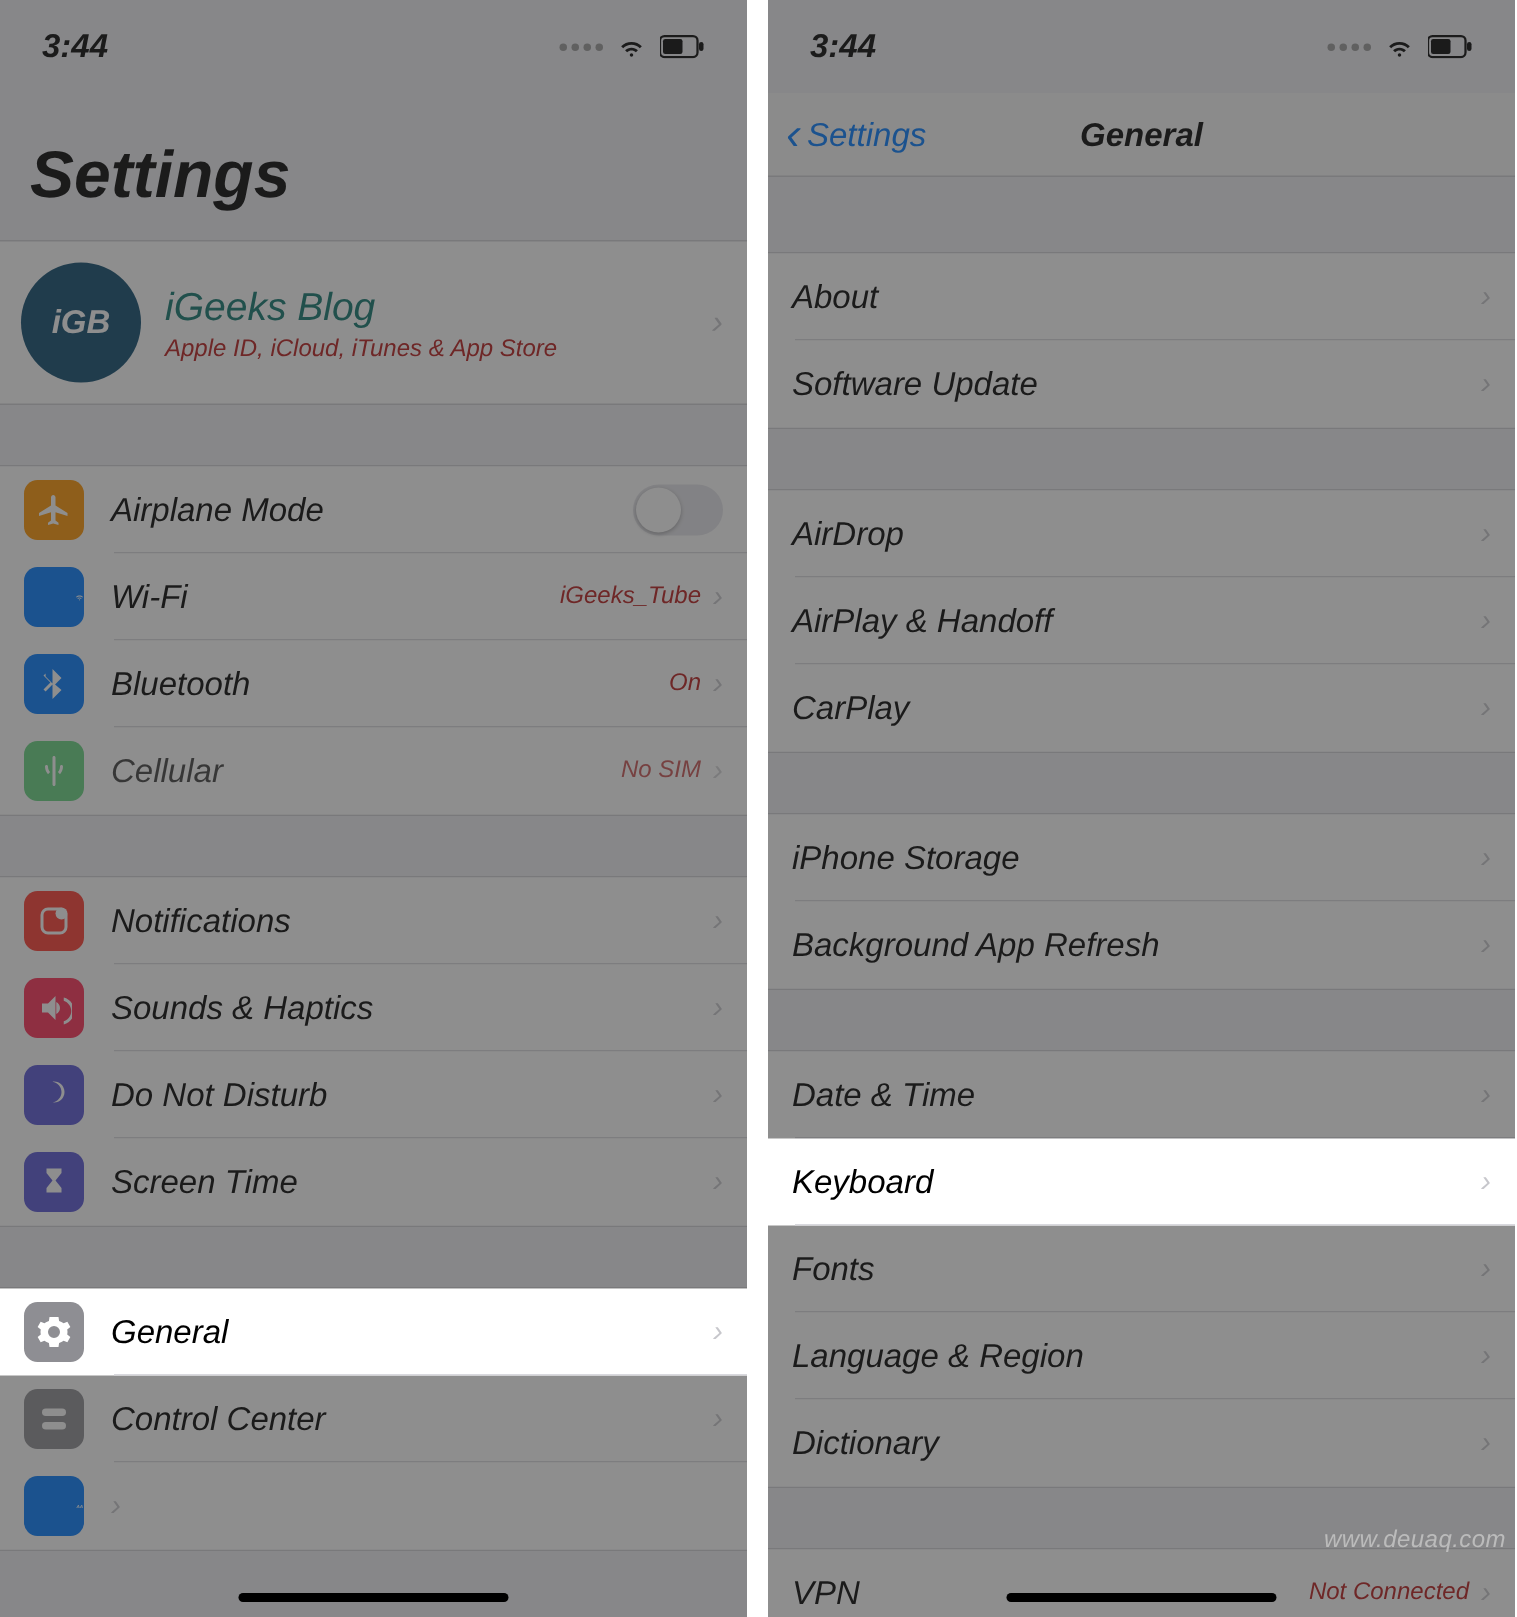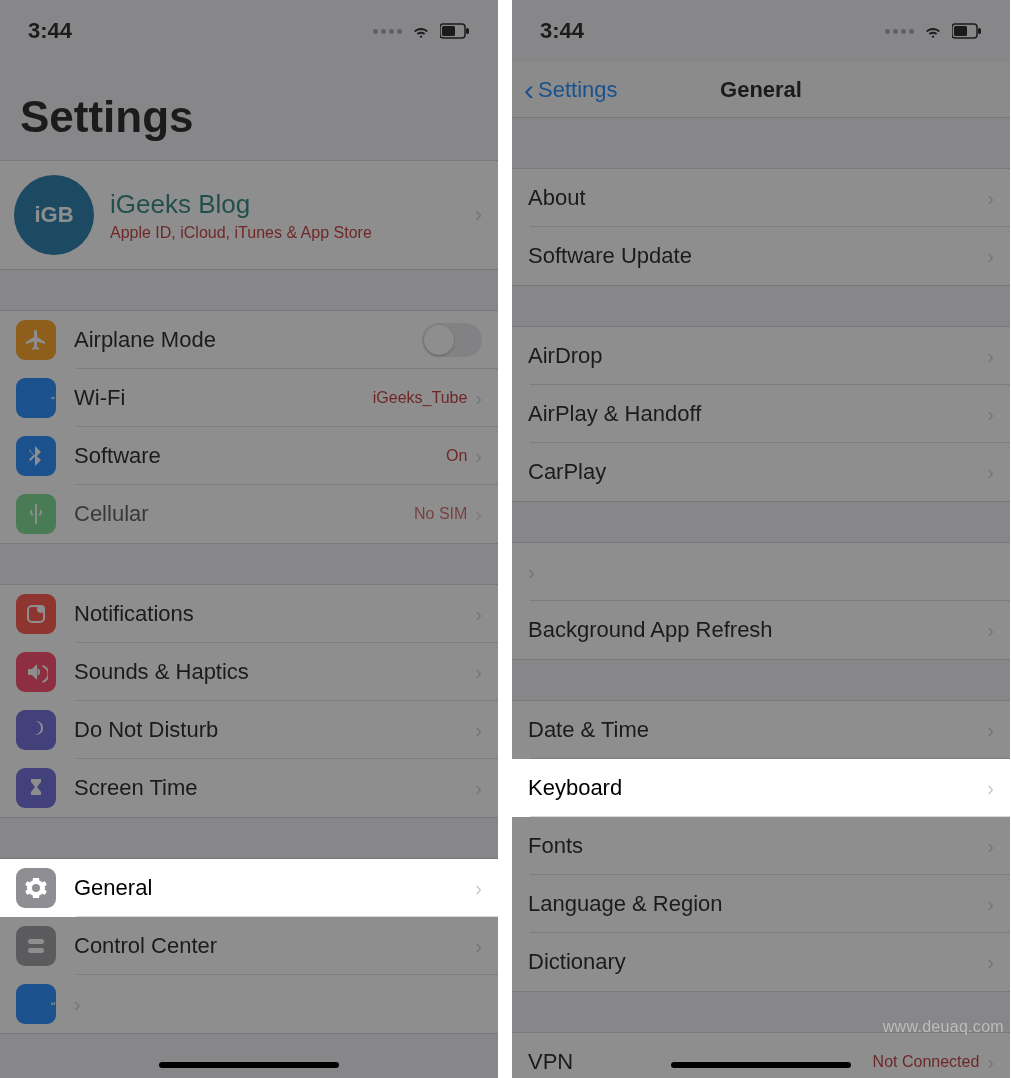--- a/index.html
+++ b/index.html
@@ -11,20 +11,21 @@
     display: flex;
     flex-direction: row;
     overflow: hidden;
   }
   .pane {
     width: 498px;
     height: 1078px;
     background: #efeff4;
     position: relative;
     overflow: hidden;
+    font-style: italic;
   }
   .pane + .pane { margin-left: 14px; }
 
   
   .dimmer {
     position: absolute; inset:0;
     background: rgba(50,50,50,0.55);
     z-index: 20;
     pointer-events: none;
   }
@@ -45,21 +46,21 @@
   
   .large-title {
     font-size: 44px; font-weight:700; color:#000;
     padding: 30px 20px 18px;
   }
 
   
   .group { background:#fff; border-top:1px solid #d1d1d6; border-bottom:1px solid #d1d1d6; }
   .profile { display:flex; align-items:center; padding:14px 14px; position:relative; }
   .avatar {
-    width:80px; height:80px; border-radius:50%; background:#0369a1; color:#fff;
+    width:80px; height:80px; border-radius:50%; background:#0c4a6e; color:#fff;
     display:flex; align-items:center; justify-content:center;
     font-size:22px; font-weight:700; margin-right:16px;
   }
   .profile-name { font-size:26px; font-weight:400; color:#0f766e; }
   .profile-sub { font-size:16px; color:#b91c1c; margin-top:4px;}
   .chev {
     position:absolute; right:16px; top:50%; transform:translateY(-50%);
     color:#c7c7cc; font-size:22px;
   }
 
@@ -180,21 +181,21 @@
       <span class="detail">iGeeks_Tube</span>
       <span class="chev2">›</span>
       <div class="sep"></div>
     </div>
     <div class="row">
       <span class="icon bg-btblue">
           <svg viewBox="0 0 24 24">
             <path d="M13 6.4l2.3 2.3L13 11V6.4zM13 13l2.3 2.3L13 17.6V13zM6.4 7L11 11.6V2l6 6-4.3 4.3L17 16l-6 6v-9.6L6.4 17 5 15.6 9.6 11 5 6.4 6.4 5z" fill="#fff"></path>
           </svg>
         </span>
-      <span class="label">Software</span>
+      <span class="label">Bluetooth</span>
       <span class="detail">On</span>
       <span class="chev2">›</span>
       <div class="sep"></div>
     </div>
     <div class="row" style="opacity:.75">
       <span class="icon bg-green">
           <svg viewBox="0 0 24 24">
             <path d="M12 2c-.6 0-1 .4-1 1v18c0 .6.4 1 1 1s1-.4 1-1V3c0-.6-.4-1-1-1zM7 8c-.6 0-1 .4-1 1 0 2 .8 3.8 2 5.1l1.4-1.4C8.5 11.8 8 10.5 8 9c0-.6-.4-1-1-1zm10 0c-.6 0-1 .4-1 1 0 1.5-.5 2.8-1.4 3.7l1.4 1.4c1.2-1.3 2-3.1 2-5.1 0-.6-.4-1-1-1z"></path>
           </svg>
         </span>
@@ -347,20 +348,21 @@
     <div class="row noicon">
         <span class="label">CarPlay</span>
         <span class="chev2">›</span>
       </div>
   </div>
 
   <div class="spacer"></div>
 
   <div class="group">
     <div class="row noicon">
+        <span class="label">iPhone Storage</span>
         <span class="chev2">›</span>
         <div class="sep"></div>
       </div>
     <div class="row noicon">
         <span class="label">Background App Refresh</span>
         <span class="chev2">›</span>
       </div>
   </div>
 
   <div class="spacer"></div>

